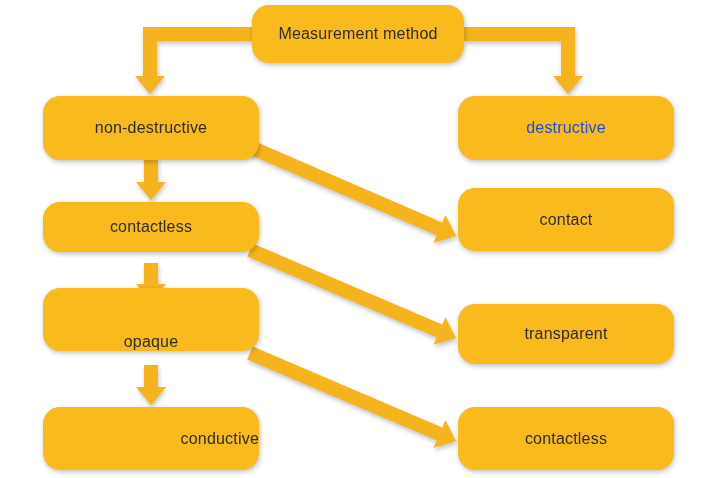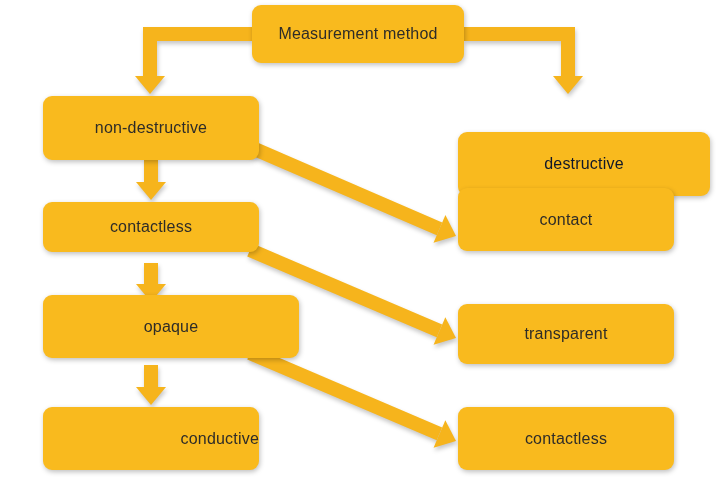--- a/index.html
+++ b/index.html
@@ -6,21 +6,21 @@
   .canvas{
     position:relative;width:718px;height:478px;background:#ffffff;
     font-family:"Liberation Sans",sans-serif;overflow:hidden;
   }
   .edges{
     position:absolute;left:0;top:0;
     filter:drop-shadow(1px 3px 2px rgba(0,0,0,0.22));
   }
   .node{
     position:absolute;display:flex;align-items:center;justify-content:center;
-    border-radius:9px;font-size:16px;font-weight:500;letter-spacing:0.2px;
+    border-radius:17px;font-size:16px;font-weight:500;letter-spacing:0.2px;
     box-shadow:1px 2px 5px rgba(0,0,0,0.25);
     white-space:nowrap;
   }
 </style>
 </head>
 <body>
 
 <div class="canvas">
   <svg class="edges" width="718" height="478" viewBox="0 0 718 478">
       <g>
@@ -56,30 +56,30 @@
         <polygon points="433.5544660828523,447.7229463164726 445.3397106216888,420.13476023692357 456,441" fill="#F6B41C"></polygon>
       </g>
     </svg>
   <div id="nodes">
       <div class="node" style="left: 252px; top: 5px; width: 212px; height: 58px; background: rgb(249, 186, 30); color: rgb(46, 44, 40);">
         <span>Measurement method</span>
       </div>
       <div class="node" style="left: 43px; top: 96px; width: 216px; height: 64px; background: rgb(249, 186, 30); color: rgb(46, 44, 40);">
         <span>non-destructive</span>
       </div>
-      <div class="node" style="left: 458px; top: 96px; width: 252px; height: 64px; background: rgb(249, 186, 30); color: #0f172a; margin-top: 36px;">
+      <div class="node" style="left: 458px; top: 96px; width: 216px; height: 64px; background: rgb(249, 186, 30); color: #1d4ed8;">
         <span>destructive</span>
       </div>
       <div class="node" style="left: 43px; top: 202px; width: 216px; height: 50px; background: rgb(249, 186, 30); color: rgb(46, 44, 40);">
         <span>contactless</span>
       </div>
       <div class="node" style="left: 458px; top: 188px; width: 216px; height: 63px; background: rgb(249, 186, 30); color: rgb(46, 44, 40);">
         <span>contact</span>
       </div>
-      <div class="node" style="left: 43px; top: 295px; width: 256px; height: 63px; background: rgb(249, 186, 30); color: rgb(46, 44, 40);">
+      <div class="node" style="left: 43px; top: 288px; width: 216px; height: 63px; background: rgb(249, 186, 30); color: rgb(46, 44, 40); align-items: flex-end;">
         <span>opaque</span>
       </div>
       <div class="node" style="left: 458px; top: 304px; width: 216px; height: 60px; background: rgb(249, 186, 30); color: rgb(46, 44, 40);">
         <span>transparent</span>
       </div>
       <div class="node" style="left: 43px; top: 407px; width: 216px; height: 63px; background: rgb(249, 186, 30); color: rgb(46, 44, 40); justify-content: flex-end;">
         <span>conductive</span>
       </div>
       <div class="node" style="left: 458px; top: 407px; width: 216px; height: 63px; background: rgb(249, 186, 30); color: rgb(46, 44, 40);">
         <span>contactless</span>

